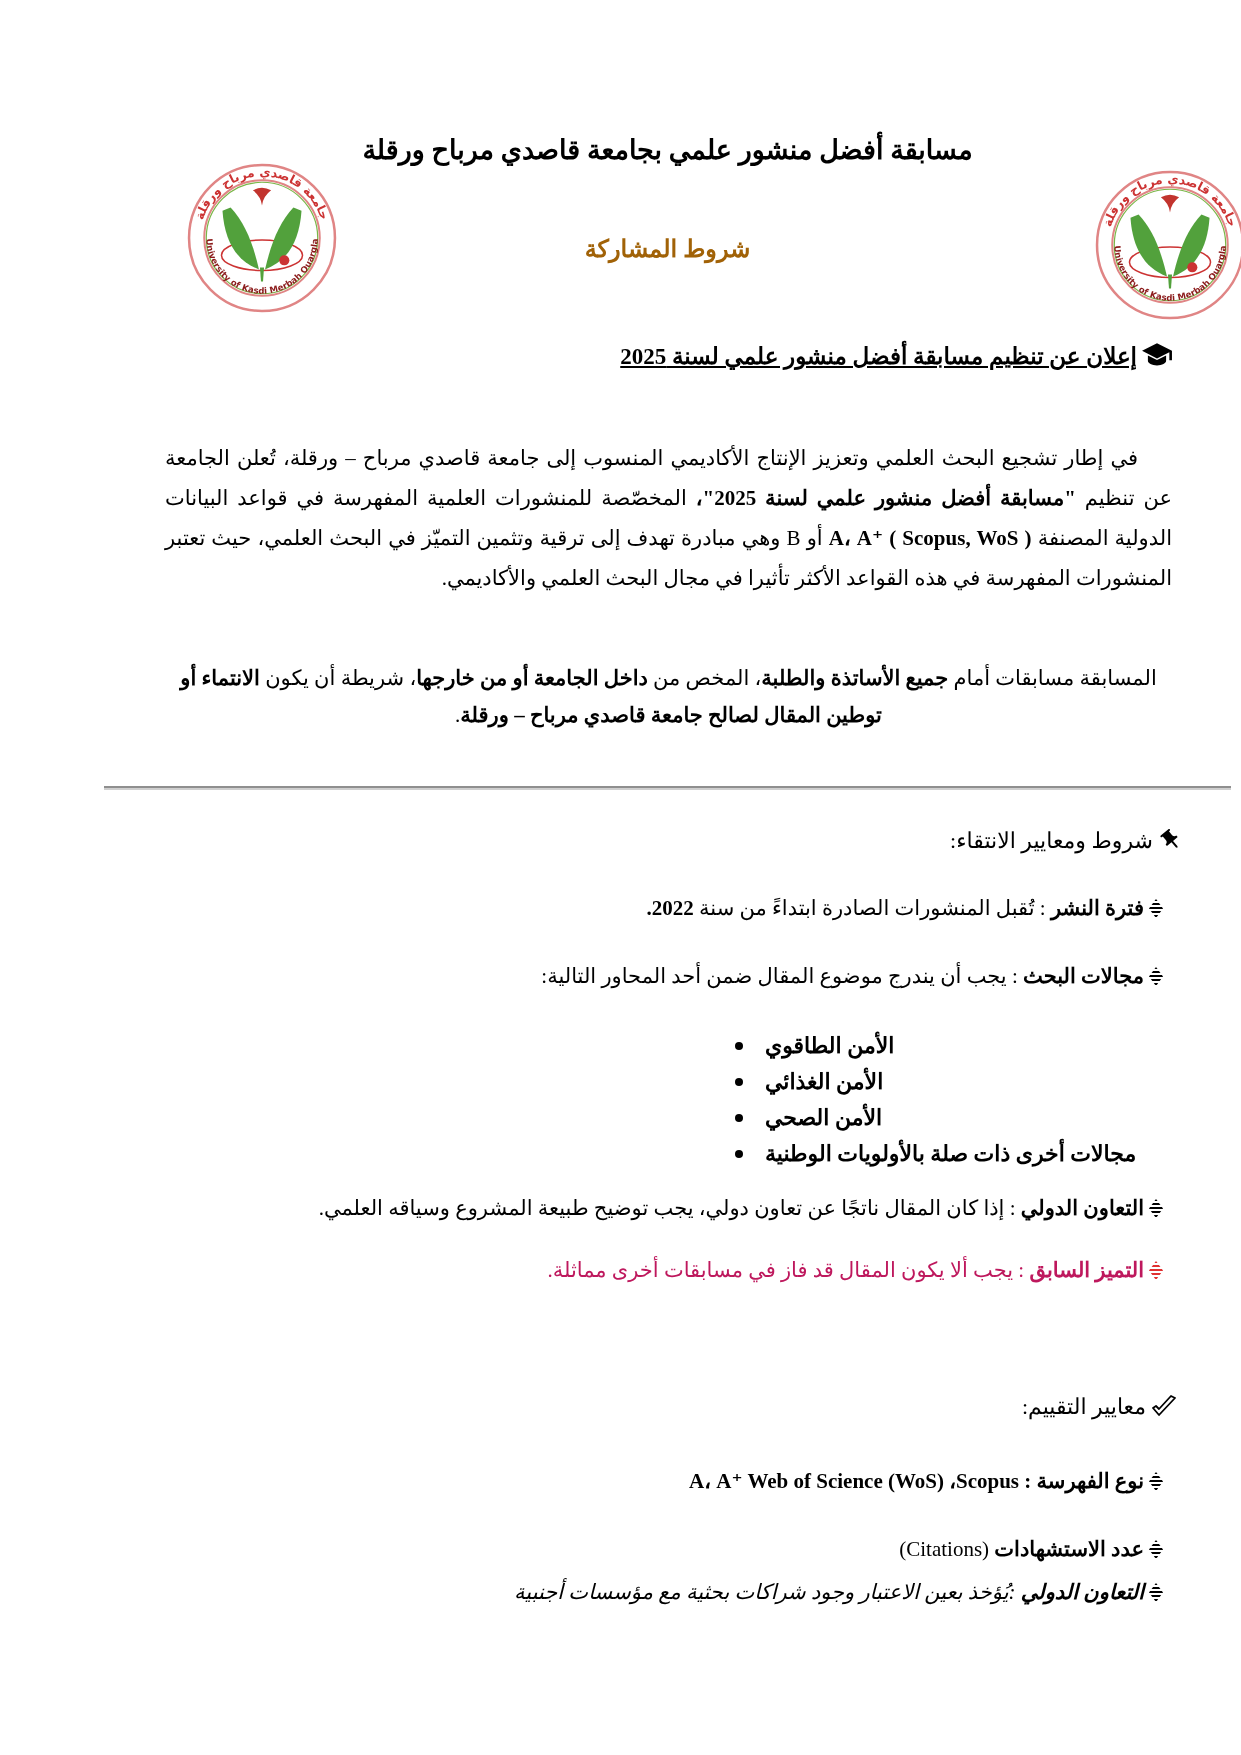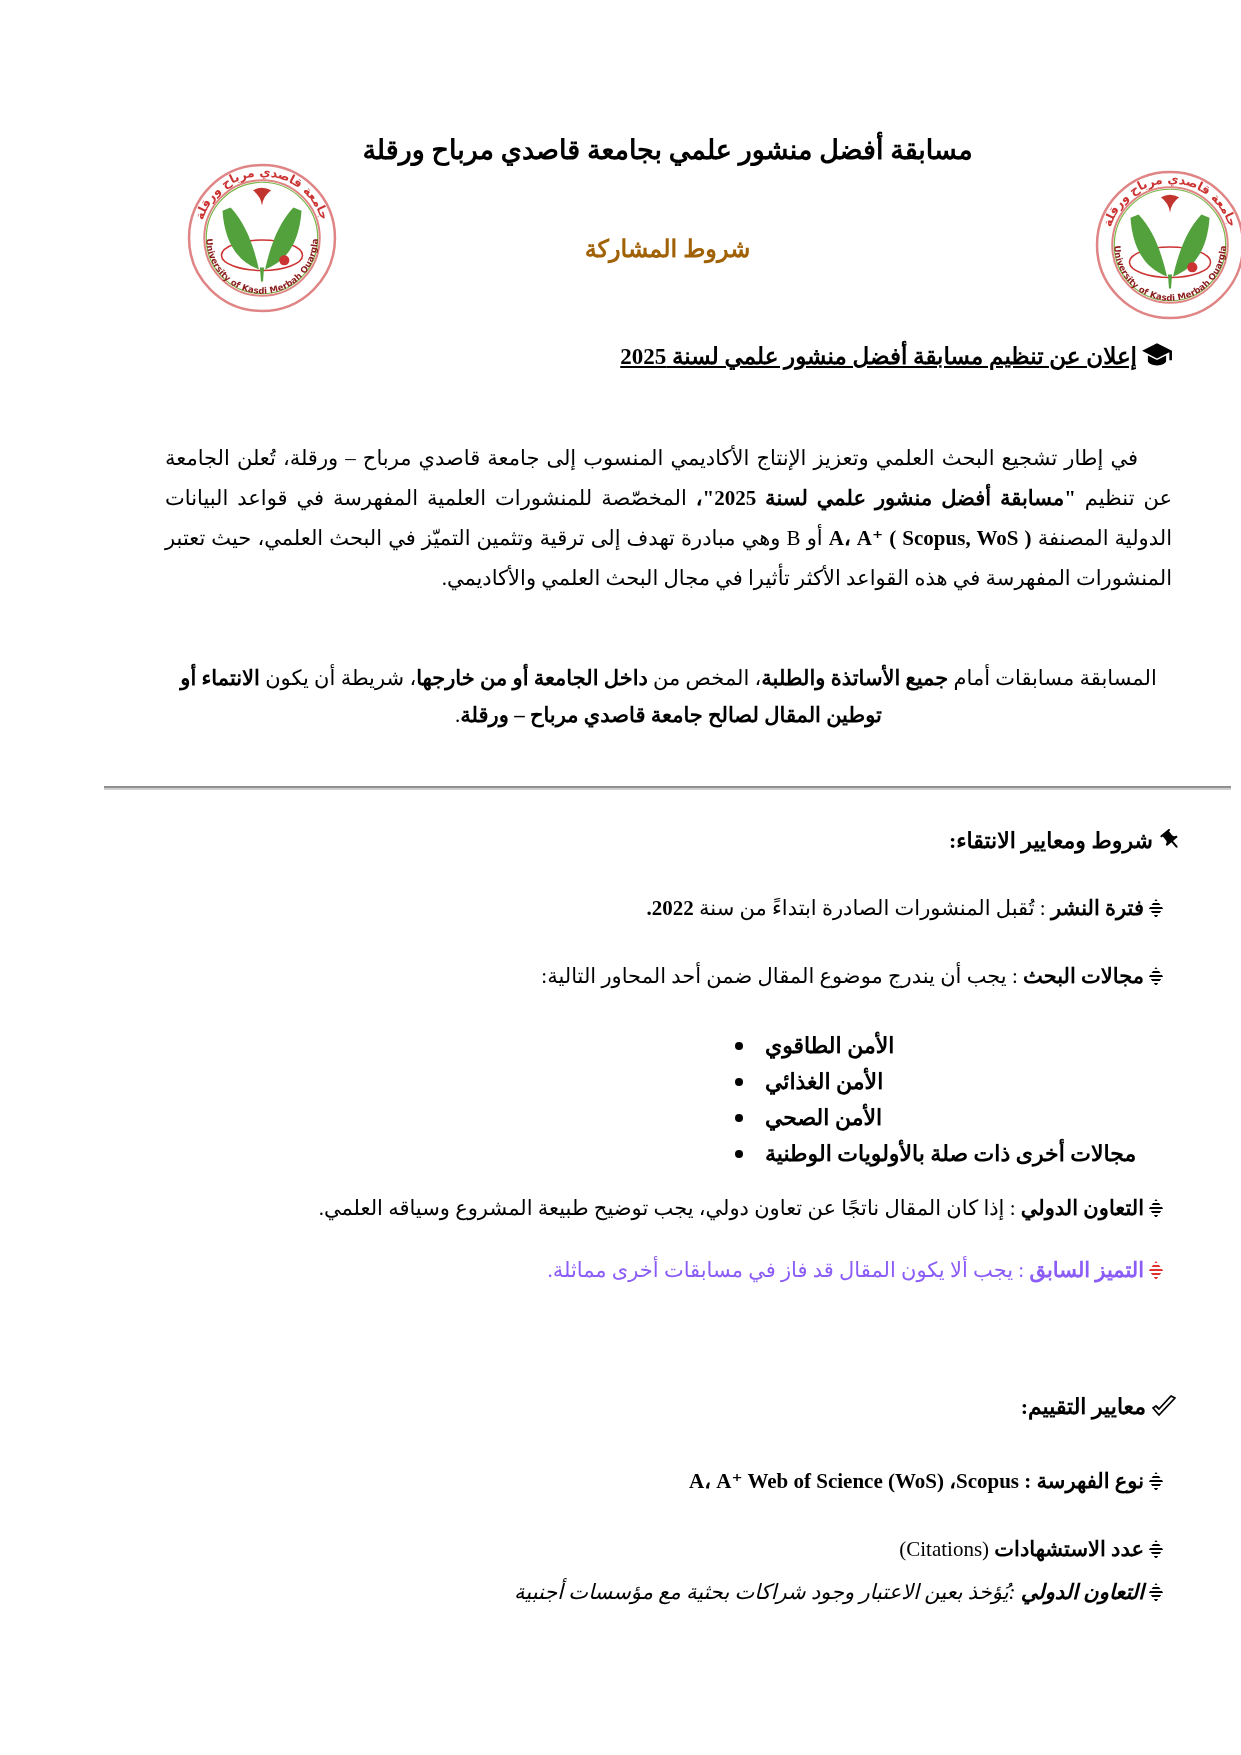--- a/index.html
+++ b/index.html
@@ -34,27 +34,27 @@
     direction:rtl;text-align:justify;
   }
   .para-intro{top:438px;text-indent:34px;}
   .para-open{top:660px;text-align:center;text-indent:0;line-height:37px;}
   b,.bold{font-weight:bold;}
   .divider{
     top:786px;left:57px;width:1127px;height:4px;
     background:linear-gradient(#8f8f8f 0 2px,#cfcfcf 2px 4px);
   }
   .section-heading{
-    right:105px;font-size:22px;font-weight:bold;direction:rtl;white-space:nowrap;
+    right:105px;font-size:22px;font-weight:normal;direction:rtl;white-space:nowrap;
   }
   .item-line{
     right:125px;font-size:21px;direction:rtl;white-space:nowrap;
   }
   .item-line .label{font-weight:bold;}
-  .red{color:#8b5cf6;}
+  .red{color:#be185d;}
   .diamond{
     display:inline-block;width:14px;height:19px;
     background:repeating-linear-gradient(#000 0 2px,#fff 2px 4px);
     clip-path:polygon(50% 0,100% 50%,50% 100%,0 50%);
     margin-left:5px;vertical-align:-3px;
   }
   .diamond.red-d{background:repeating-linear-gradient(#e03030 0 2px,#fff 2px 4px);}
   .axes-list{left:688px;top:1028px;direction:ltr;}
   .axis-item{
     display:flex;align-items:center;height:36px;font-size:22px;font-weight:bold;

